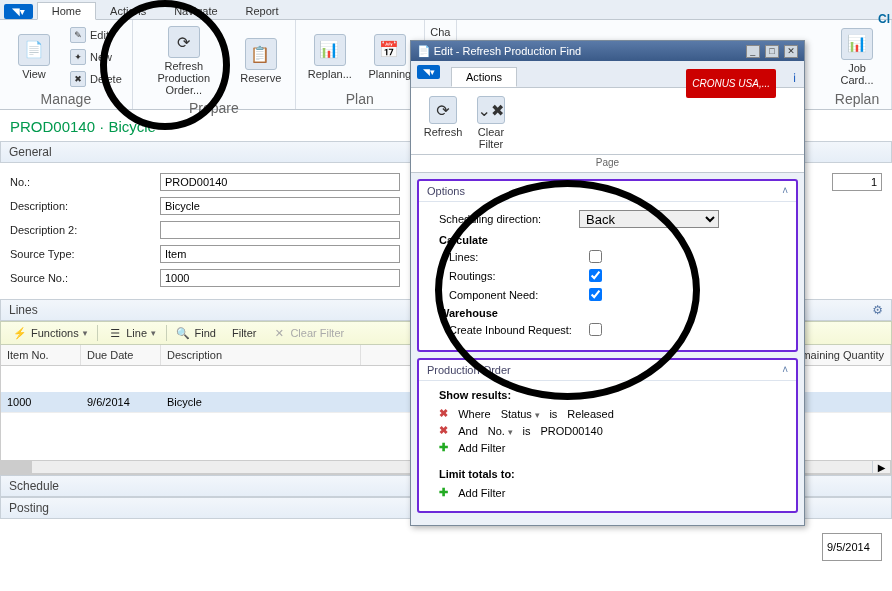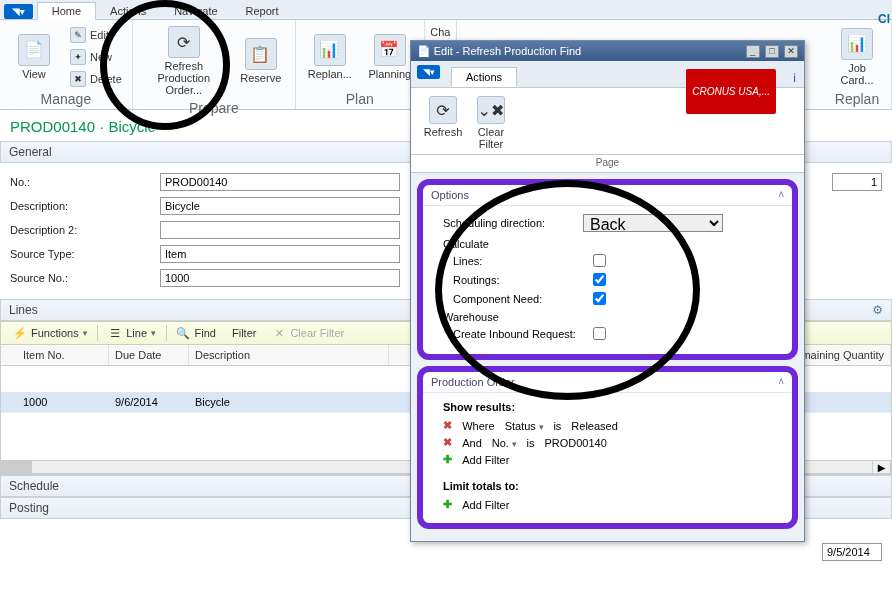--- a/index.html
+++ b/index.html
@@ -43,55 +43,55 @@
 .tb-item .ic { width:14px; height:14px; display:inline-flex;align-items:center;justify-content:center; }
 .tb-sep { width:1px; height:16px; background:#c8d0b8; }
 .tb-item.disabled { color:#aaa; }
 
 
 .grid-head { display:flex; background:#f8f8f8; border-bottom:1px solid #ccc; }
 .grid-head div { padding: 4px 6px; font-size:11px; color:#333; border-right:1px solid #e0e0e0; }
 .grid-row { display:flex; border-bottom:1px solid #eee; }
 .grid-row div { padding: 4px 6px; font-size:11px; }
 .grid-row.selected { background:#d8e6f5; }
-.col-item { width:92px;margin-left:16px; }
+.col-item { width:80px; }
 .col-due { width:80px; }
 .col-desc { width:200px; }
 .col-remain { flex:1; text-align:right; padding-right:10px; }
 .scroll-h { height:14px; background:#eee; border:1px solid #ccc; position:relative; }
 .scroll-h .thumb { position:absolute; left:0; top:0; width:30px; height:100%; background:#ccc; }
 .scroll-arrow { position:absolute; right:0; top:0; width:18px; height:100%; background:#f0f0f0; border-left:1px solid #c8d0d8; text-align:center; font-size:10px; line-height:14px; }
 
-.schedule-date { position:absolute; right:10px; bottom:30px; border:1px solid #999; height:18px; padding:1px 4px; font-size:11px; width:60px; }
+.schedule-date { position:absolute; right:10px; bottom:30px; border:1px solid #999; height:28px; padding:1px 4px; font-size:11px; width:60px; }
 
 
 .dialog { position:absolute; left:410px; top:40px; width:395px; background:#ecf1f8; border:1px solid #7a8a9a; box-shadow: 2px 2px 6px rgba(0,0,0,0.3); z-index: 30; }
 .dlg-title { background: linear-gradient(#5a7aa8,#3a5a88); color:#fff; padding:3px 6px; font-size:11px; display:flex; align-items:center; justify-content:space-between; }
 .dlg-title .wincontrols span { display:inline-block; width:14px; text-align:center; background:#d0d8e0; color:#333; margin-left:2px; border:1px solid #888; font-size:9px; cursor:pointer; line-height:11px; }
 .dlg-tabs { display:flex; background:#e6ecf4; padding: 6px 0 0 40px; border-bottom:1px solid #c0c8d0; }
 .dlg-app-icon { position:absolute; left:6px; top:24px; background:#0066cc; color:#fff; padding:2px 6px; font-size:9px; border-radius:2px; }
 .dlg-tab { padding:3px 14px; font-size:11px; border:1px solid transparent; }
 .dlg-tab.active { background:#fff; border:1px solid #c0c8d0; border-bottom:1px solid #fff; }
-.dlg-cronus { position:absolute; right:28px; top:28px; background:#c00; color:#fff; font-size:10px; padding:17px 6px; font-style:italic; border-radius:2px;text-align:center; }
+.dlg-cronus { position:absolute; right:28px; top:28px; background:#c00; color:#fff; font-size:10px; padding:9px 6px; font-style:italic; border-radius:2px;text-align:center; }
 .dlg-help { position:absolute; right:8px; top:28px; color:#2060c0; font-size:12px; }
 .dlg-ribbon { background:#fff; border-bottom:1px solid #c0c8d0; display:flex; padding:6px 8px 2px; }
 .dlg-ribbon .rb-big { width:48px; }
 .dlg-ribbon .rb-big .icon { width:28px; height:28px; }
 .dlg-page-lbl { font-size:10px; color:#666; text-align:center; padding:2px 0 4px; background:#fff; border-bottom:1px solid #c0c8d0; }
 
 .dlg-content { background:#ecf1f8; padding:6px; }
-.dlg-section { background:#fff; border:6px solid #6d28d9; border-radius:12px; margin-bottom:6px; }
+.dlg-section { background:#fff; border:2px solid #6d28d9; border-radius:3px; margin-bottom:6px; }
 .dlg-section-head { padding:4px 8px; font-size:11px; color:#446; display:flex; justify-content:space-between; border-bottom:1px solid #dde4ee; }
 .chevup { color:#5a7aa8; font-size:10px; }
 .dlg-section-body { padding:8px 20px; }
 .opt-row { display:flex; align-items:center; margin-bottom:6px; font-size:11px; }
 .opt-label { width:140px; }
-.opt-select { border:1px solid #888; height:18px; font-size:16px; width:140px; padding:0 2px; }
+.opt-select { border:1px solid #888; height:18px; font-size:13px; width:140px; padding:0 2px; }
 .opt-check { width:13px; height:13px; }
-.subhead { font-weight:normal; font-size:11px; margin: 4px 0; }
+.subhead { font-weight:bold; font-size:11px; margin: 4px 0; }
 .indent { padding-left:10px; }
 .filter-label { font-weight:bold; font-size:11px; margin-bottom:6px; }
 .filt-row { display:flex; align-items:center; gap:10px; margin-bottom:4px; font-size:11px; }
 .filt-row .del { color:#c44; font-weight:bold; cursor:pointer; }
 .filt-row .add { color:#2a2; font-weight:bold; cursor:pointer; }
 .drop-caret { font-size:9px; color:#666; }
 
 .circle2 { position:absolute; left:435px; top:180px; width:265px; height:220px; border:7px solid #000; border-radius:50%; pointer-events:none; z-index:50; }
 
 .cl-red { position:absolute; right:2px; top:2px; color:#0369a1; font-weight:bold; font-size:12px;margin-top:10px; }

